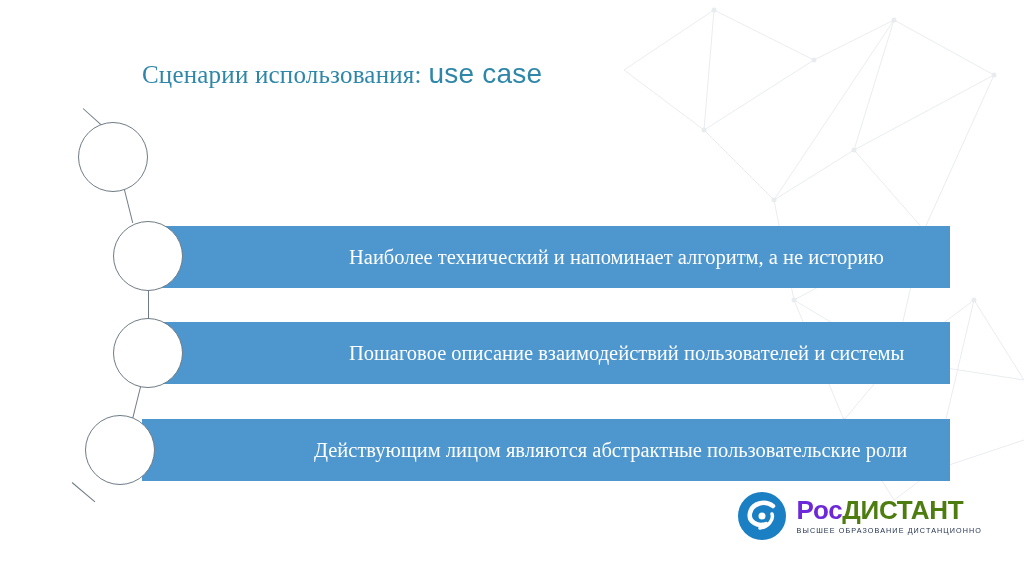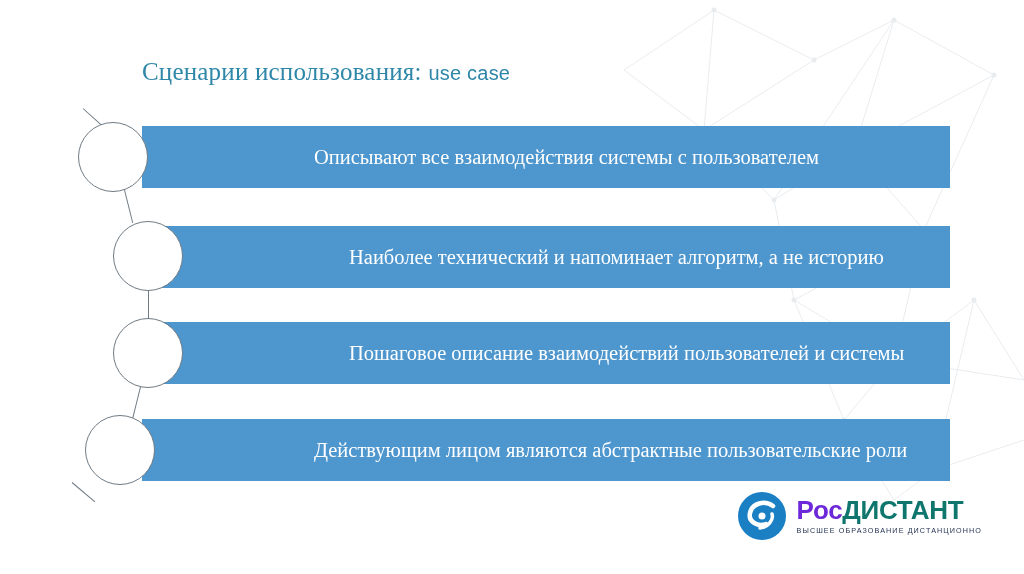--- a/index.html
+++ b/index.html
@@ -39,21 +39,21 @@
     letter-spacing: 0.2px;
     white-space: nowrap;
   }
   #title .ru {
     font-family: "Liberation Serif", serif;
     font-size: 25px;
     margin-top: 12px;
   }
   #title .en {
     font-family: "Liberation Sans", sans-serif;
-    font-size: 20px;
+    font-size: 28px;
   }
 
   .bar {
     position: absolute;
     left: 142px;
     width: 808px;
     height: 62px;
     background: #4e96ce;
   }
   .bar-text {
@@ -162,21 +162,21 @@
     justify-content: center;
   }
   #logo-word {
     font-family: "Liberation Sans", sans-serif;
     font-size: 26px;
     font-weight: bold;
     line-height: 1;
     letter-spacing: -0.3px;
   }
   #logo-word .a { color: #6d28d9; }
-  #logo-word .b { color: #0f766e; }
+  #logo-word .b { color: #4d7c0f; }
   #logo-sub {
     font-family: "Liberation Sans", sans-serif;
     font-size: 7.2px;
     color: #1c2c4c;
     letter-spacing: 1.1px;
     margin-top: 3px;
   }
 </style>
 </head>
 <body>
@@ -222,23 +222,20 @@
     <span class="ru">Сценарии использования:</span>
     <span class="en">use case</span>
   </div>
 
   <div id="stub-top"></div>
   <div id="link-01"></div>
   <div id="link-12"></div>
   <div id="link-23"></div>
   <div id="stub-bottom"></div>
 
-  <div class="bar" id="bar-0">
-    <span class="bar-text" id="text-0">Описывают все взаимодействия системы с пользователем</span>
-  </div>
   <div class="bar" id="bar-1">
     <span class="bar-text" id="text-1">Наиболее технический и напоминает алгоритм, а не историю</span>
   </div>
   <div class="bar" id="bar-3">
     <span class="bar-text" id="text-3">Действующим лицом являются абстрактные пользовательские роли</span>
   </div>
   <div class="bar" id="bar-2">
     <span class="bar-text" id="text-2">Пошаговое описание взаимодействий пользователей и системы</span>
   </div>
 

